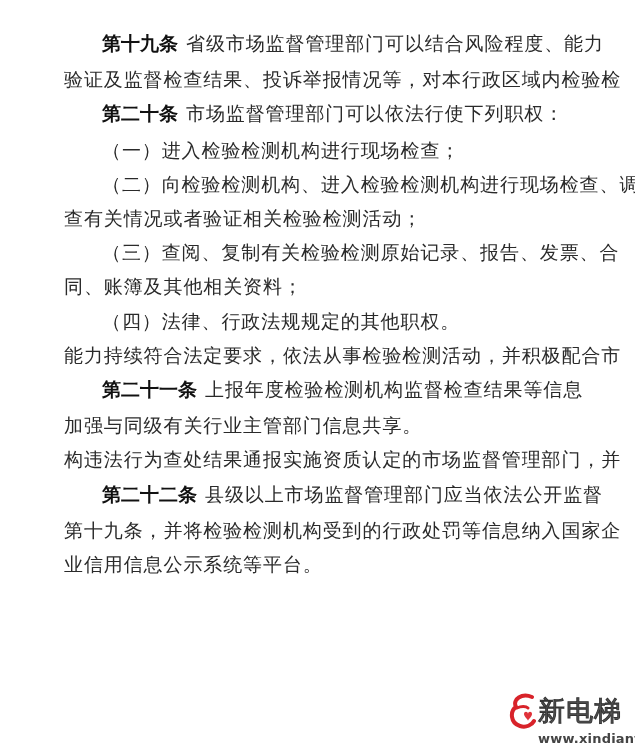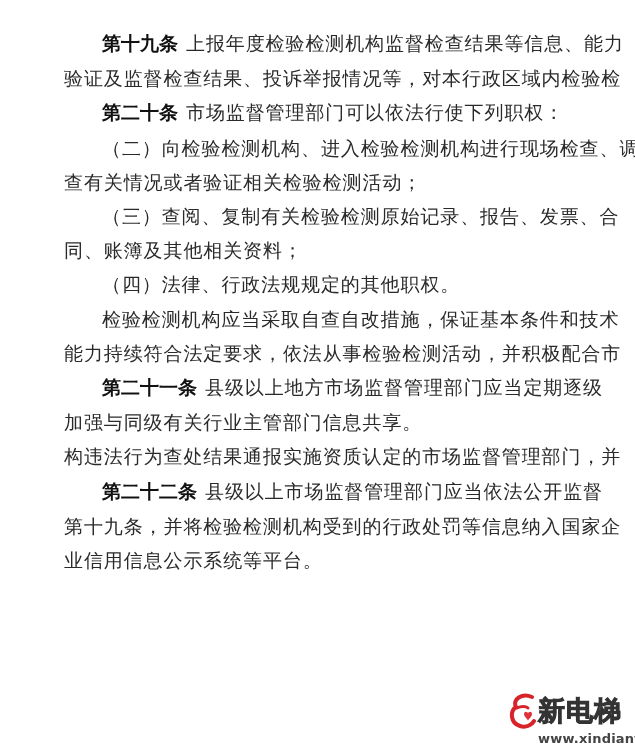--- a/index.html
+++ b/index.html
@@ -5,52 +5,52 @@
   html, body { margin: 0; padding: 0; background: #ffffff; }
   body { width: 635px; height: 752px; position: relative; overflow: hidden; }
   .page {
     position: absolute; left: 64px; top: 26px; width: 516px;
     font-family: "DejaVu Serif", "Liberation Serif", serif;
     font-size: 19px; color: #2a2a2a;
     line-height: 34.2px;
   }
   .para { margin: 0; text-align: justify; text-align-last: left; letter-spacing: 0.9px; }
   .indent { text-indent: 38px; }
-  .art { font-family: Liberation Serif, serif; font-weight: bold; color: #111; letter-spacing: 0; margin-right: 8px; }
+  .art { font-family: Liberation Mono, monospace; font-weight: bold; color: #111; letter-spacing: 0; margin-right: 8px; }
   .line { display: block; white-space: nowrap; text-align-last: justify; text-align: justify; }
   .line.last { text-align-last: left; }
   .watermark { position: absolute; left: 508px; top: 693px; width: 127px; height: 59px; }
   .wm-logo { position: absolute; left: 0; top: 0; width: 30px; height: 38px; }
-  .wm-name { position: absolute; left: 30px; top: 0px; font-family: "DejaVu Sans", sans-serif; font-weight: bold; font-size: 27px; color: #555; letter-spacing: 1px;
+  .wm-name { position: absolute; left: 30px; top: 0px; font-family: "DejaVu Sans", sans-serif; font-weight: normal; font-size: 27px; color: #555; letter-spacing: 1px;
     -webkit-text-stroke: 1px #333; text-shadow: 0 0 1px #fff; text-align: center; }
   .wm-url { position: absolute; left: 2px; top: 38px; font-family: "DejaVu Sans", sans-serif; font-weight: bold; font-size: 13px; color: #444; letter-spacing: 0.2px; margin-left: 28px; }
 </style>
 </head>
 <body>
 
 <div class="page">
 
   <div class="para">
-    <span class="line indent"><span class="art">第十九条</span><span>上报年度检验检测机构监督检查结果等信息、能力</span></span>
+    <span class="line indent"><span class="art">第十九条</span><span>省级市场监督管理部门可以结合风险程度、能力</span></span>
     <span class="line">验证及监督检查结果、投诉举报情况等，对本行政区域内检验检</span>
   </div>
 
   <div class="para">
     <span class="line indent last"><span class="art">第二十条</span><span>市场监督管理部门可以依法行使下列职权：</span></span>
+    <span class="line indent last">（一）进入检验检测机构进行现场检查；</span>
     <span class="line indent">（二）向检验检测机构、进入检验检测机构进行现场检查、调</span>
     <span class="line last">查有关情况或者验证相关检验检测活动；</span>
     <span class="line indent">（三）查阅、复制有关检验检测原始记录、报告、发票、合</span>
     <span class="line last">同、账簿及其他相关资料；</span>
     <span class="line indent last">（四）法律、行政法规规定的其他职权。</span>
-    <span class="line indent">检验检测机构应当采取自查自改措施，保证基本条件和技术</span>
     <span class="line">能力持续符合法定要求，依法从事检验检测活动，并积极配合市</span>
   </div>
 
   <div class="para">
-    <span class="line indent"><span class="art">第二十一条</span><span>县级以上地方市场监督管理部门应当定期逐级</span></span>
+    <span class="line indent"><span class="art">第二十一条</span><span>上报年度检验检测机构监督检查结果等信息</span></span>
     <span class="line last">加强与同级有关行业主管部门信息共享。</span>
     <span class="line">构违法行为查处结果通报实施资质认定的市场监督管理部门，并</span>
   </div>
 
   <div class="para">
     <span class="line indent"><span class="art">第二十二条</span><span>县级以上市场监督管理部门应当依法公开监督</span></span>
     <span class="line">第十九条，并将检验检测机构受到的行政处罚等信息纳入国家企</span>
     <span class="line last">业信用信息公示系统等平台。</span>
   </div>
 </div>

